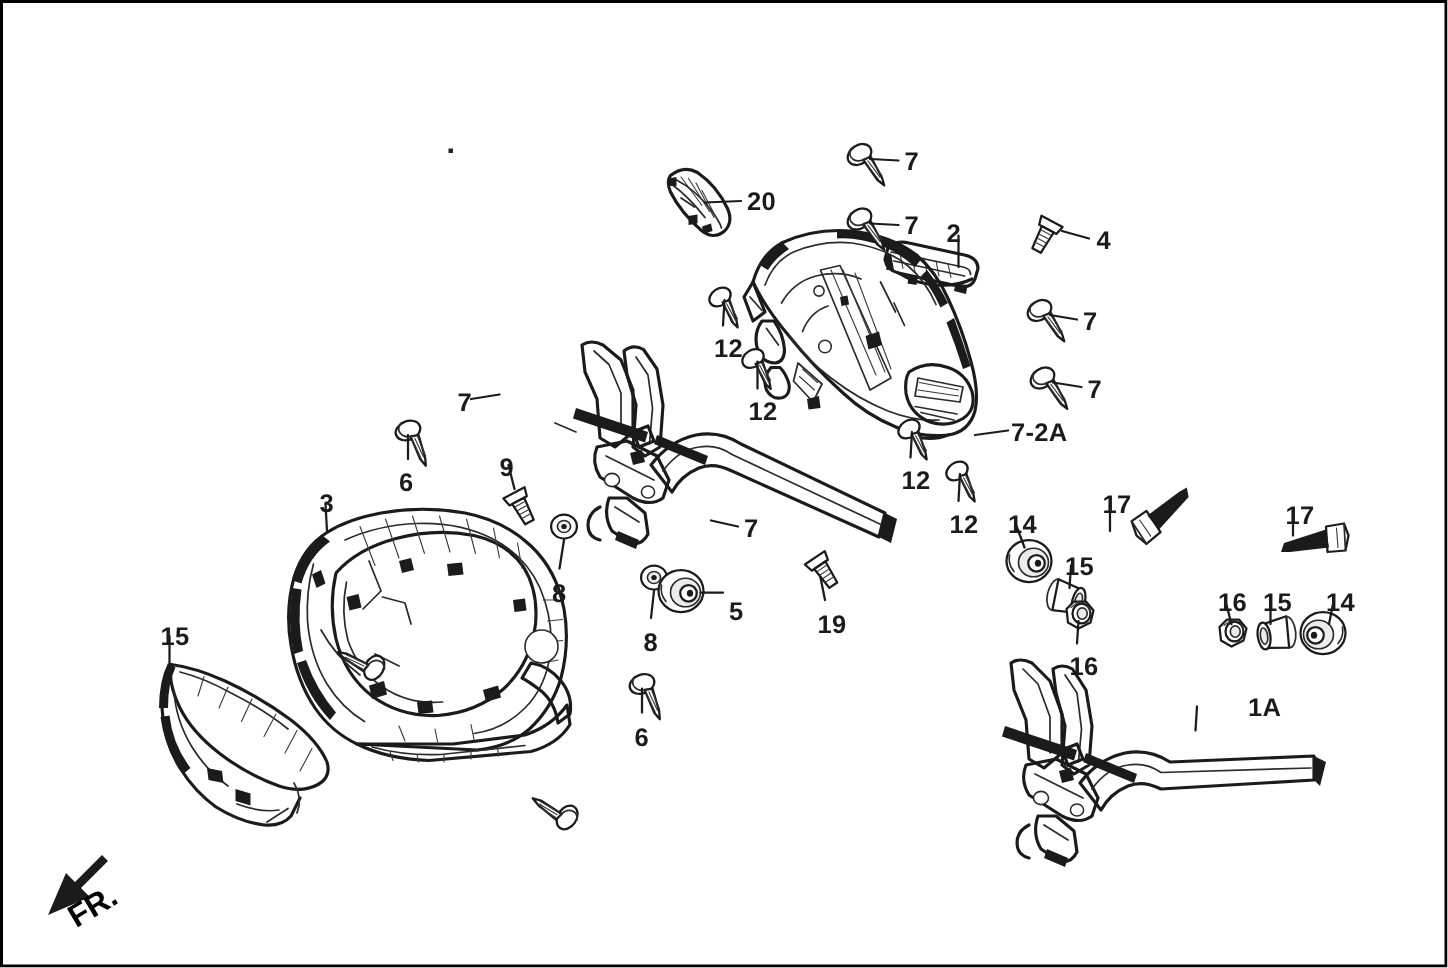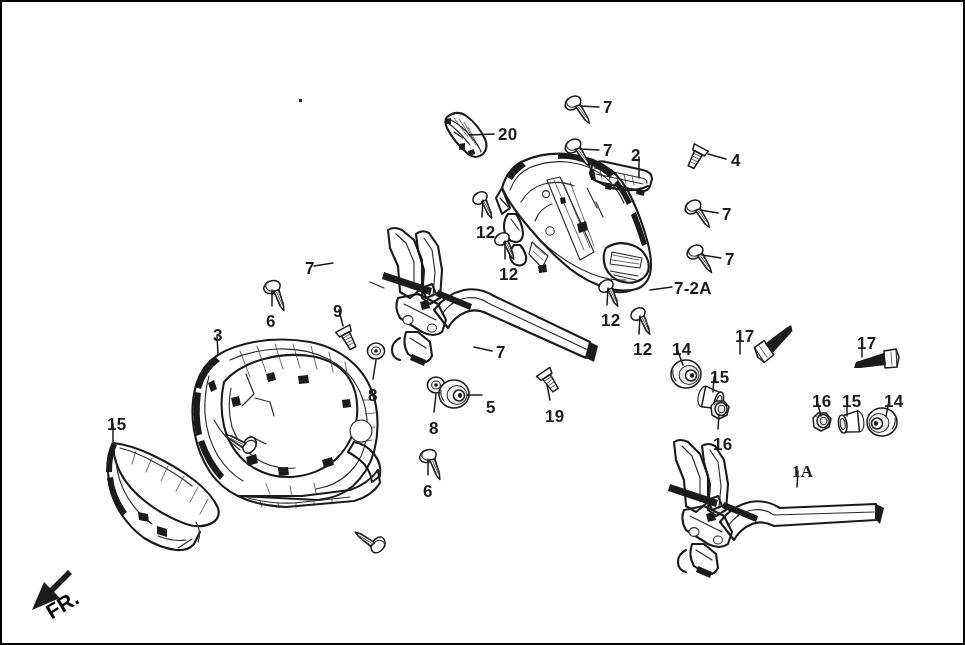--- a/index.html
+++ b/index.html
@@ -375,19 +375,19 @@
       <div class="lbl" style="left: 211px; top: 325px;">3</div>
       <div class="lbl" style="left: 105px; top: 414px;">15</div>
       <div class="lbl" style="left: 670px; top: 339px;">14</div>
       <div class="lbl" style="left: 733px; top: 326px;">17</div>
       <div class="lbl" style="left: 708px; top: 367px;">15</div>
       <div class="lbl" style="left: 711px; top: 434px;">16</div>
       <div class="lbl" style="left: 855px; top: 333px;">17</div>
       <div class="lbl" style="left: 810px; top: 391px;">16</div>
       <div class="lbl" style="left: 840px; top: 391px;">15</div>
       <div class="lbl" style="left: 882px; top: 391px;">14</div>
-      <div class="lbl" style="left: 790px; top: 461px; font-family: Liberation Serif, serif;">1A</div>
+      <div class="lbl" style="left: 830px; top: 461px;">1A</div>
     </div>
 
   <div class="fr" style="left:52px;top:598px;">FR.</div>
 
   <div class="dot" style="left:297px;top:97px;"></div>
 </div>
 
 </body></html>

